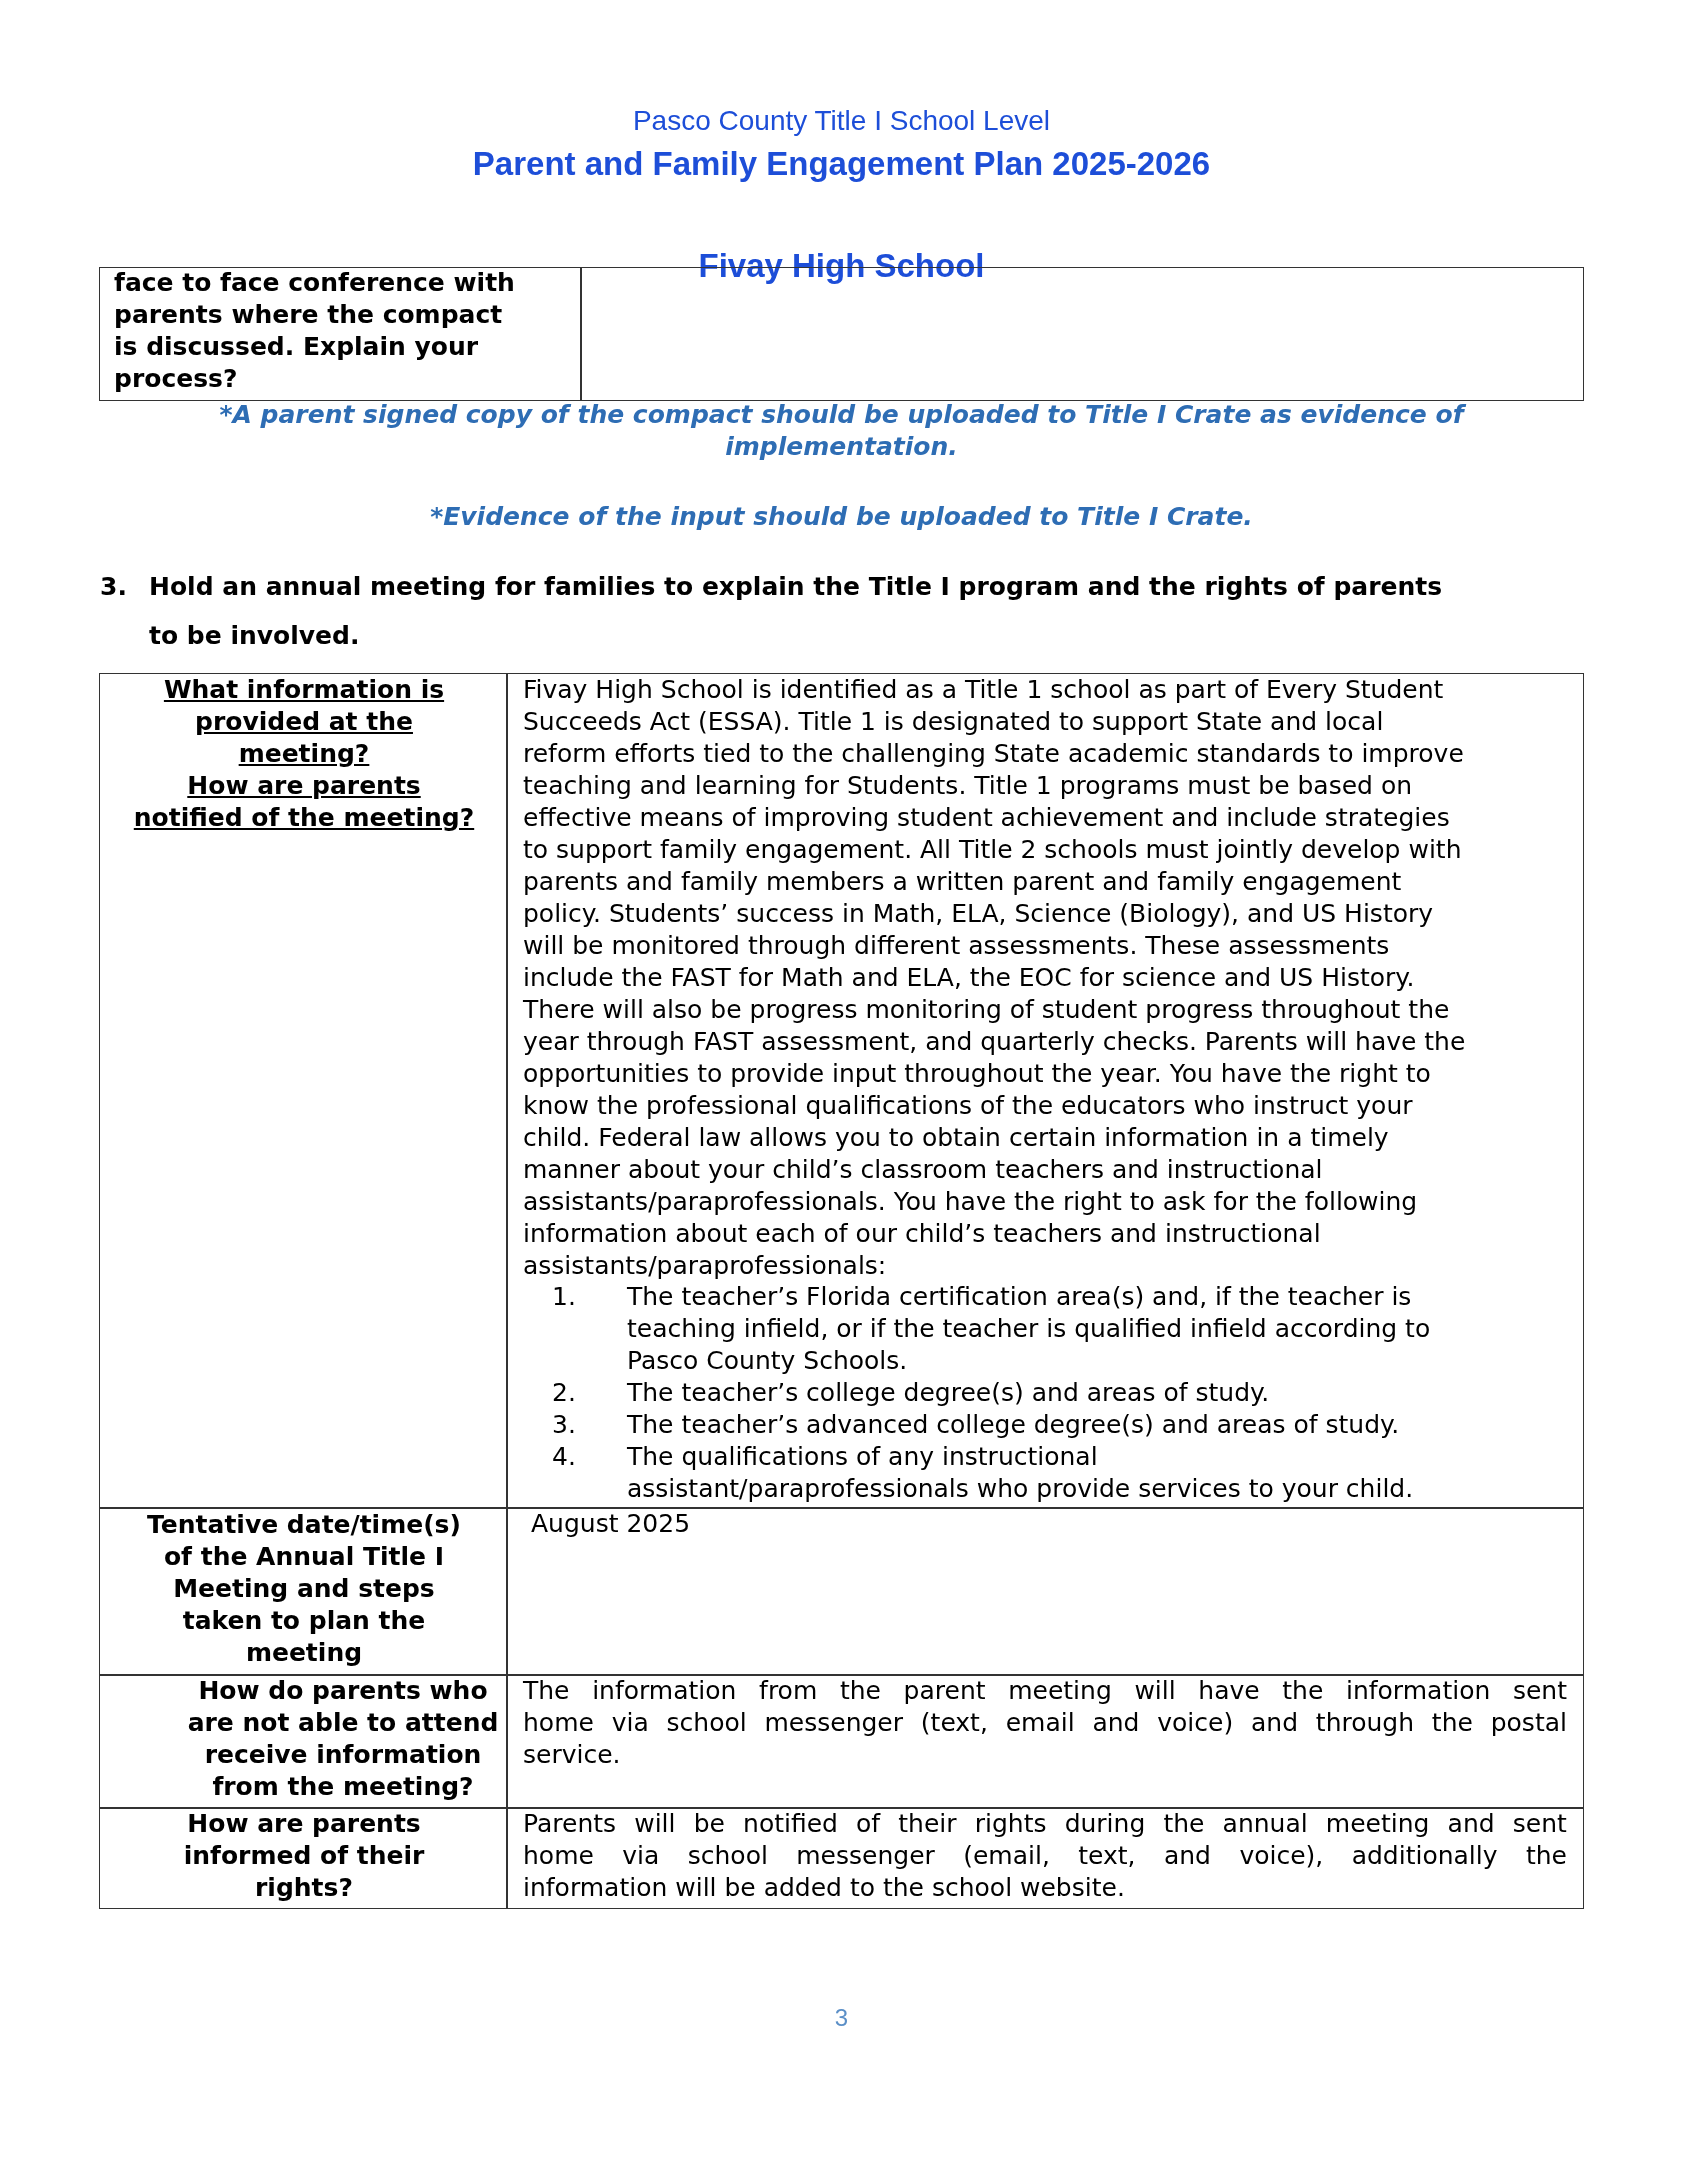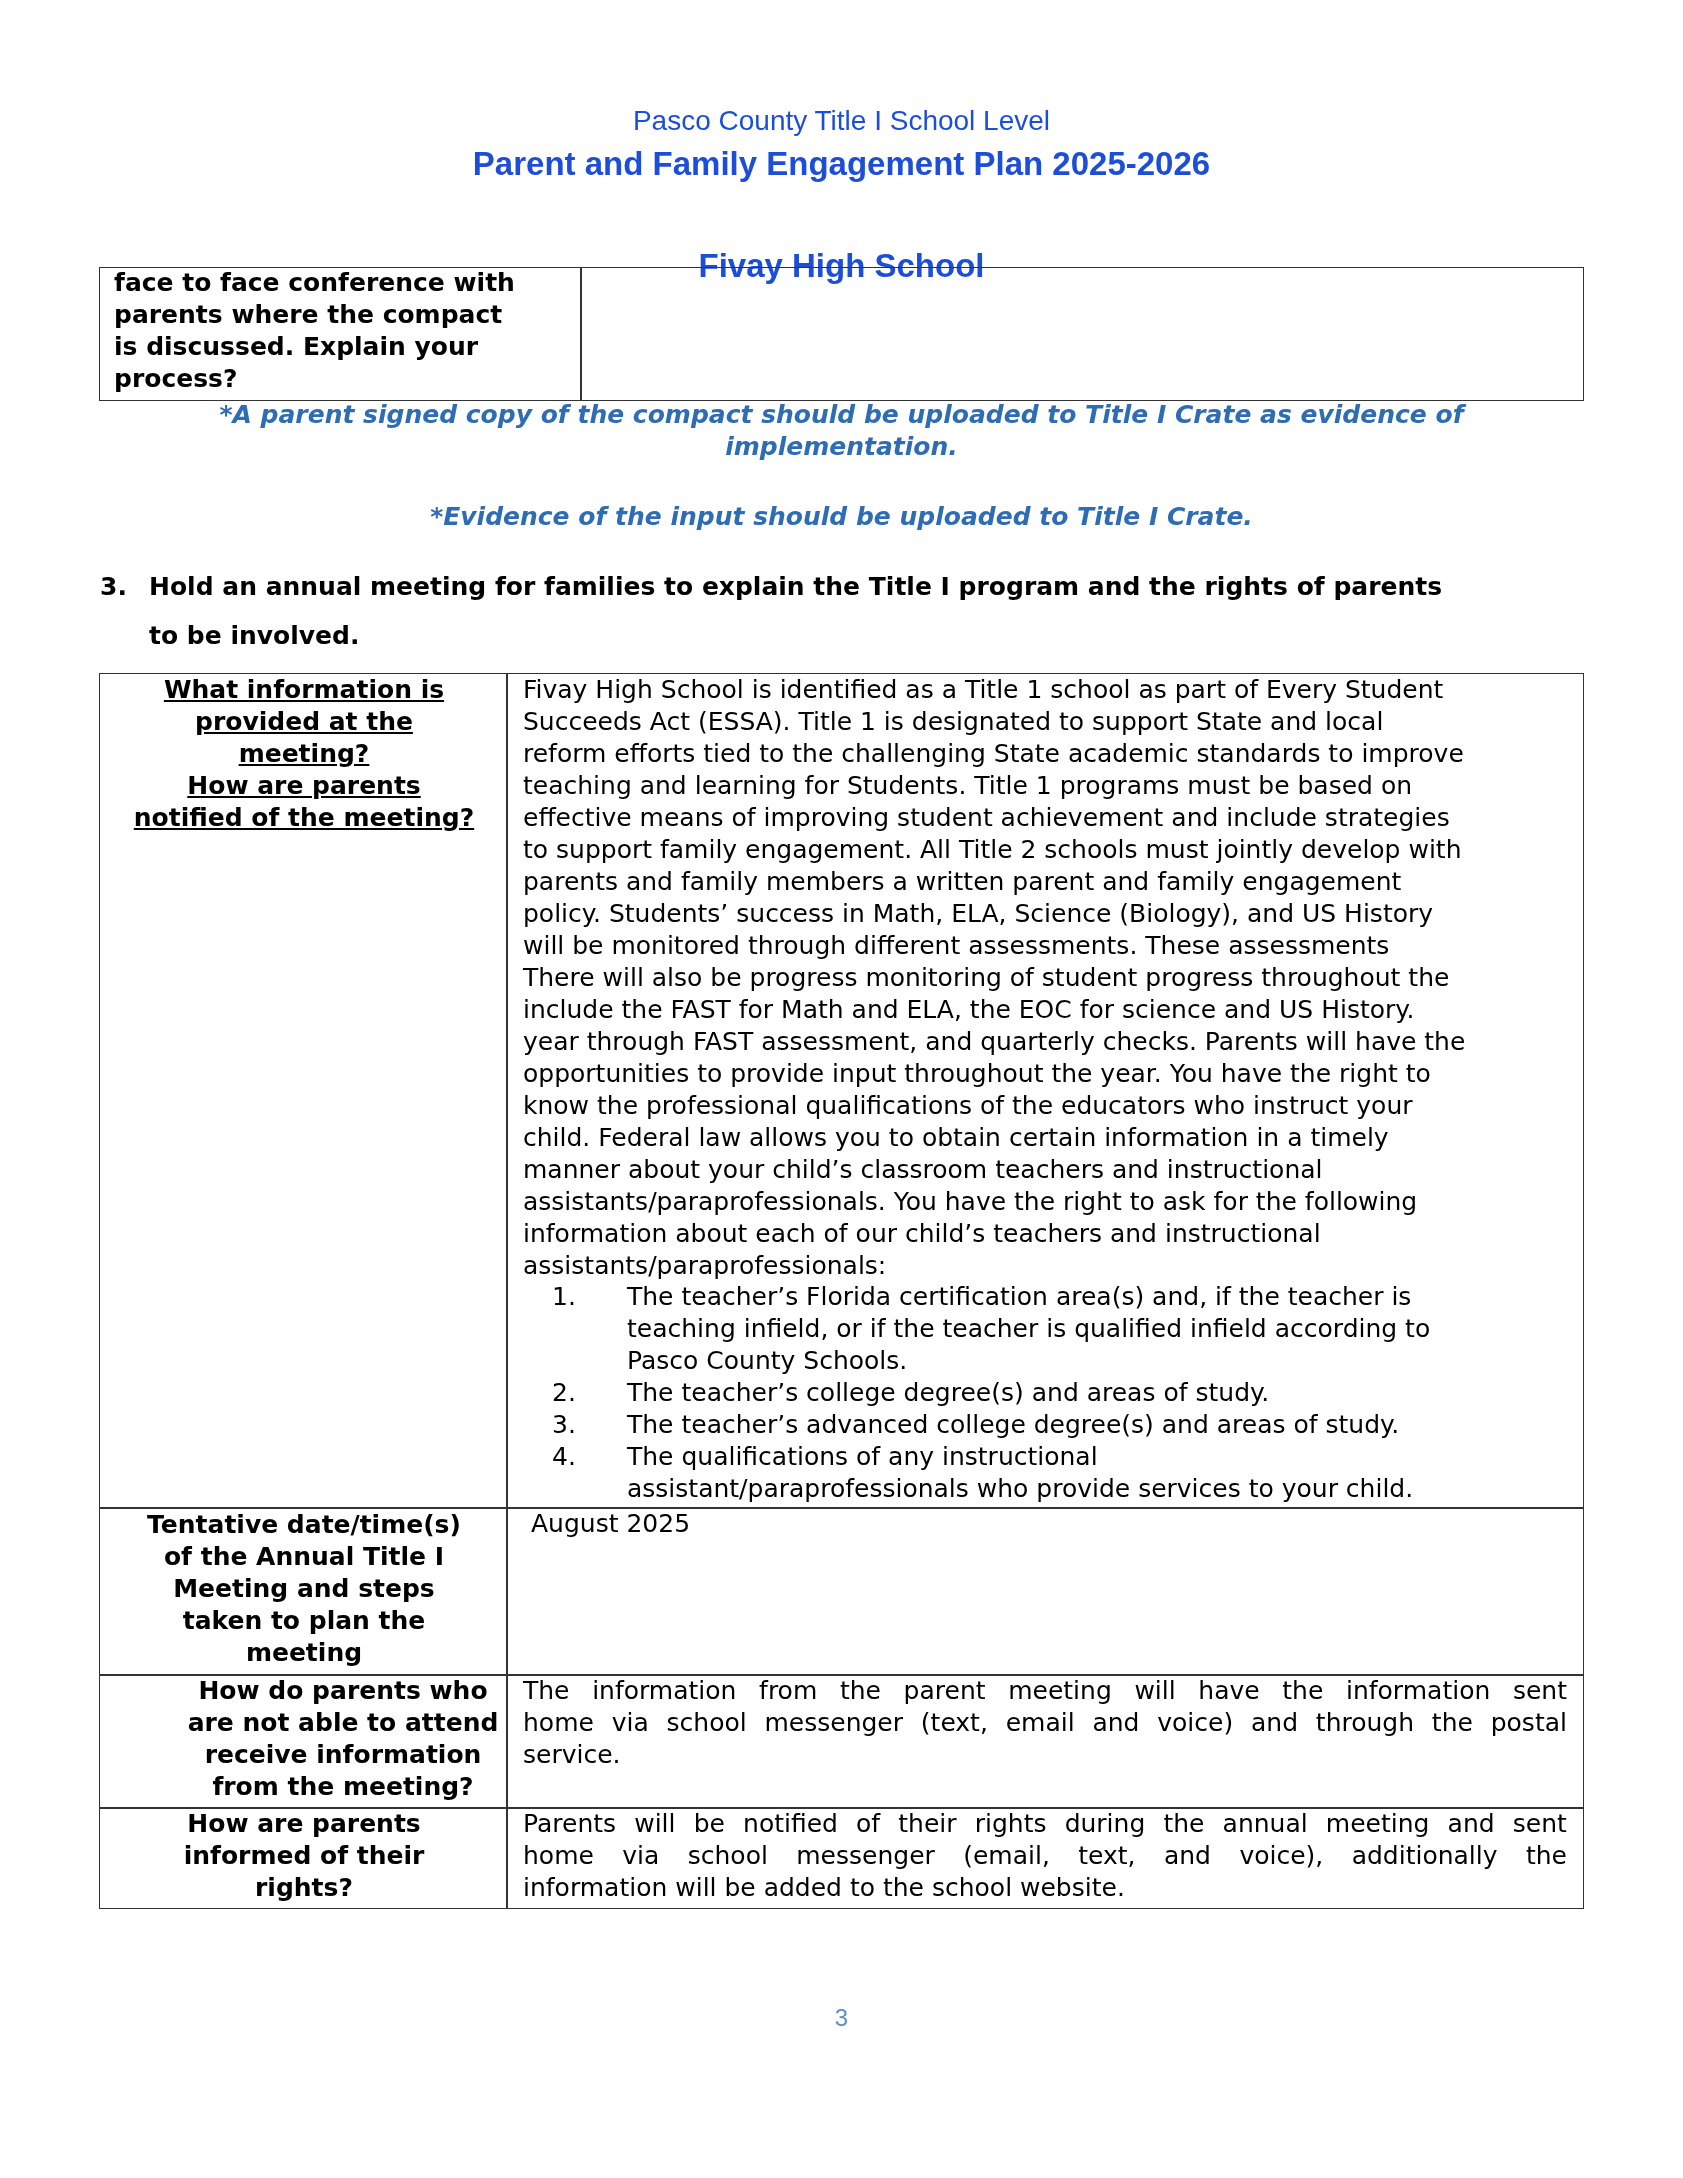--- a/index.html
+++ b/index.html
@@ -68,22 +68,22 @@
     <div class="txt" style="left:523px; top:674px;">
       <span class="line">Fivay High School is identified as a Title 1 school as part of Every Student</span>
       <span class="line">Succeeds Act (ESSA).  Title 1 is designated to support State and local</span>
       <span class="line">reform efforts tied to the challenging State academic standards to improve</span>
       <span class="line">teaching and learning for Students. Title 1 programs must be based on</span>
       <span class="line">effective means of improving student achievement and include strategies</span>
       <span class="line">to support family engagement.  All Title 2 schools must jointly develop with</span>
       <span class="line">parents and family members a written parent and family engagement</span>
       <span class="line">policy.  Students’ success in Math, ELA, Science (Biology), and US History</span>
       <span class="line">will be monitored through different assessments.  These assessments</span>
+      <span class="line">include the FAST for Math and ELA, the EOC for science and US History.</span>
       <span class="line">There will also be progress monitoring of student progress throughout the</span>
-      <span class="line">include the FAST for Math and ELA, the EOC for science and US History.</span>
       <span class="line">year through FAST assessment, and quarterly checks. Parents will have the</span>
       <span class="line">opportunities to provide input throughout the year.  You have the right to</span>
       <span class="line">know the professional qualifications of the educators who instruct your</span>
       <span class="line">child.  Federal law allows you to obtain certain information in a timely</span>
       <span class="line">manner about your child’s classroom teachers and instructional</span>
       <span class="line">assistants/paraprofessionals.  You have the right to ask for the following</span>
       <span class="line">information about each of our child’s teachers and instructional</span>
       <span class="line">assistants/paraprofessionals:</span>
     </div>
 

